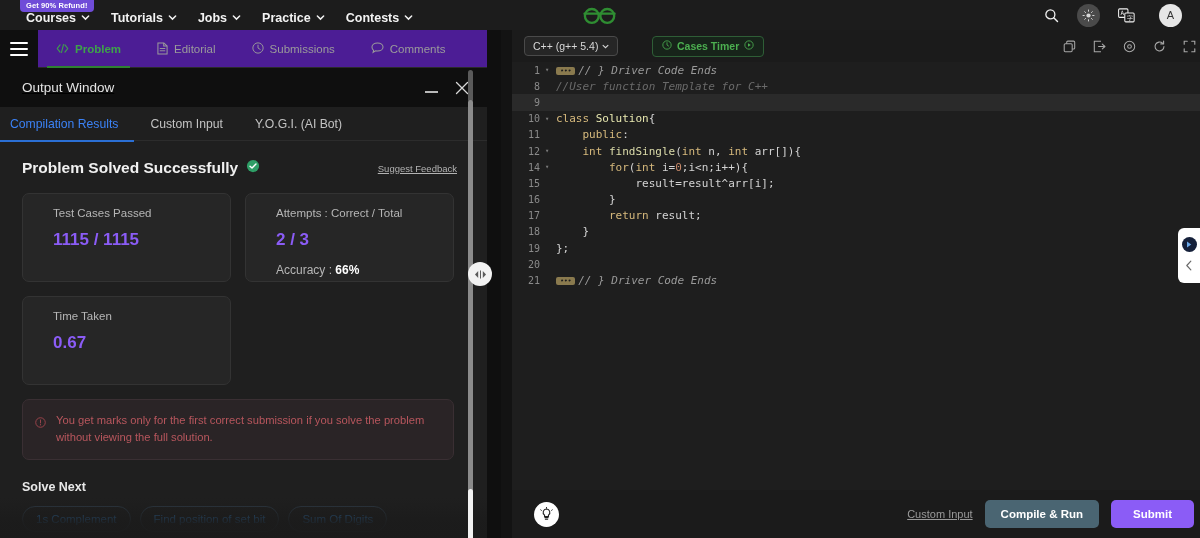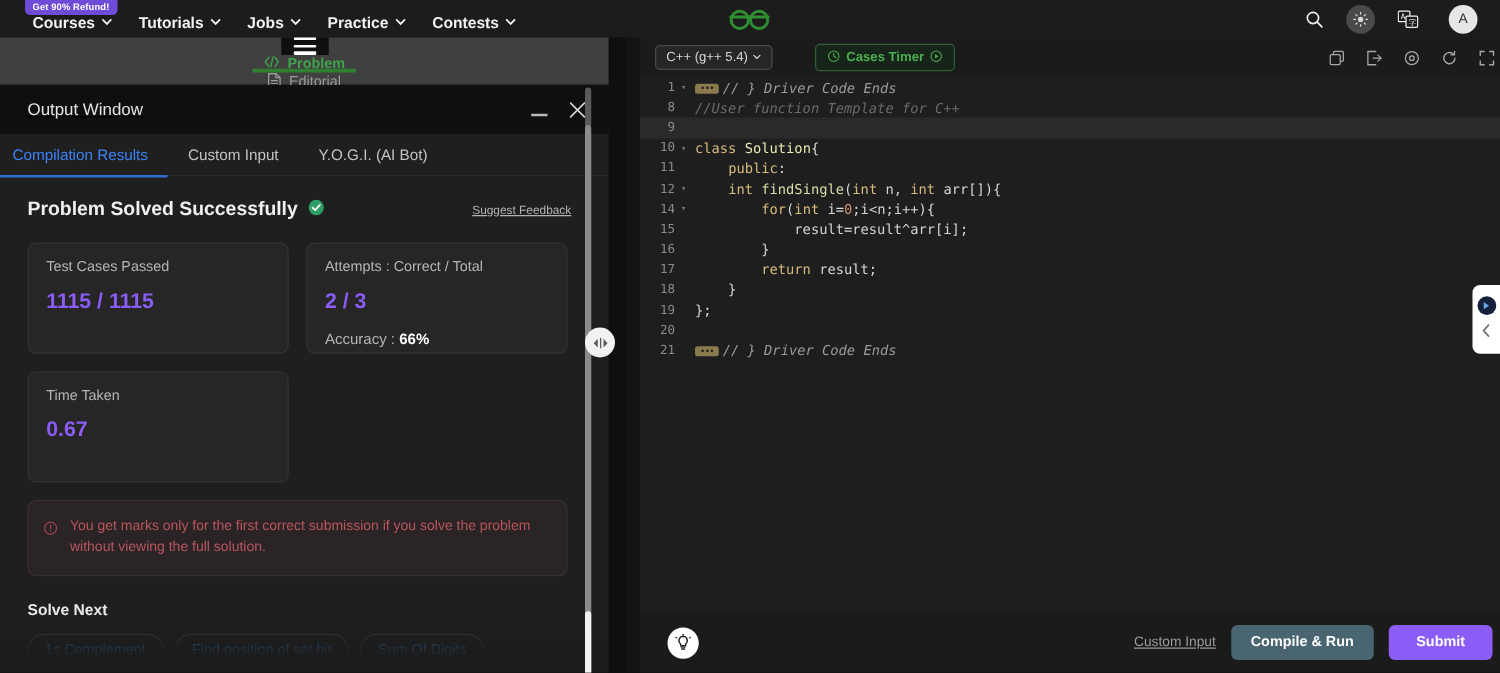--- a/index.html
+++ b/index.html
@@ -50,22 +50,22 @@
     color: #333; font-size: 11px; display: flex; align-items: center;
     justify-content: center; font-weight: 500; cursor: pointer; margin-left: 6px;
   }
 
   
   .left-panel {
     position: absolute; left: 0; top: 30px; width: 487px; height: 508px;
     background: #1b1b1b;
   }
   .prob-tabs {
-    position: relative; height: 38px; background: #404040;
-    display: flex; align-items: center; border-bottom: 1px solid #2a2a2a; flex-direction: column;
+    position: relative; height: 38px; background: #4c1d95;
+    display: flex; border-bottom: 1px solid #2a2a2a;
   }
   .hamburger {
     width: 38px; height: 38px; display: flex; flex-direction: column;
     align-items: center; justify-content: center; gap: 3.5px; cursor: pointer;
     background: #0f0f0f; height: 38px;
   }
   .hamburger span { display: block; width: 18px; height: 2.2px; background: #fff; border-radius: 1px; }
   .ptab {
     display: flex; align-items: center; gap: 6px;
     padding: 0 18px; height: 38px; color: #9b9b9b; font-size: 11.5px;
@@ -103,31 +103,31 @@
     content:''; position:absolute; left:0; right:0; bottom:-1px; height:2px; background:#2b6fd4;
   }
 
   .ow-body { padding: 0 18px 0 22px; position: relative; }
   .solved-row {
     display: flex; align-items: center; justify-content: space-between;
     margin-top: 18px;
   }
   .solved-title {
     color: #f0f0f0; font-size: 15.5px; font-weight: bold;
-    display: flex; gap: 8px;
+    display: flex; align-items: center; gap: 8px;
   }
   .suggest {
     color: #b3b3b3; font-size: 9.5px; text-decoration: underline; cursor: pointer;
     margin-right: 12px;
   }
 
   .cards { display: flex; gap: 14px; margin-top: 16px; flex-wrap: wrap; width: 432px; }
   .card {
     background: #262626; border: 1px solid #333; border-radius: 7px;
-    width: 209px; height: 89px; padding: 13px 14px;
+    width: 209px; height: 89px; padding: 13px 30px;
   }
   .card-lbl { color: #b6b6b6; font-size: 11.5px; }
   .card-val { color: #8b5cf6; font-size: 17px; font-weight: bold; margin-top: 11px; }
   .card-sub { color: #b6b6b6; font-size: 12px; margin-top: 13px; }
   .card-sub b { color: #fff; font-weight: bold; }
 
   .notice {
     margin-top: 14px; width: 432px;
     background: #2a2426; border: 1px solid #3a2f33; border-radius: 7px;
     padding: 12px 14px 12px 12px; display: flex; gap: 10px; align-items: flex-start;

